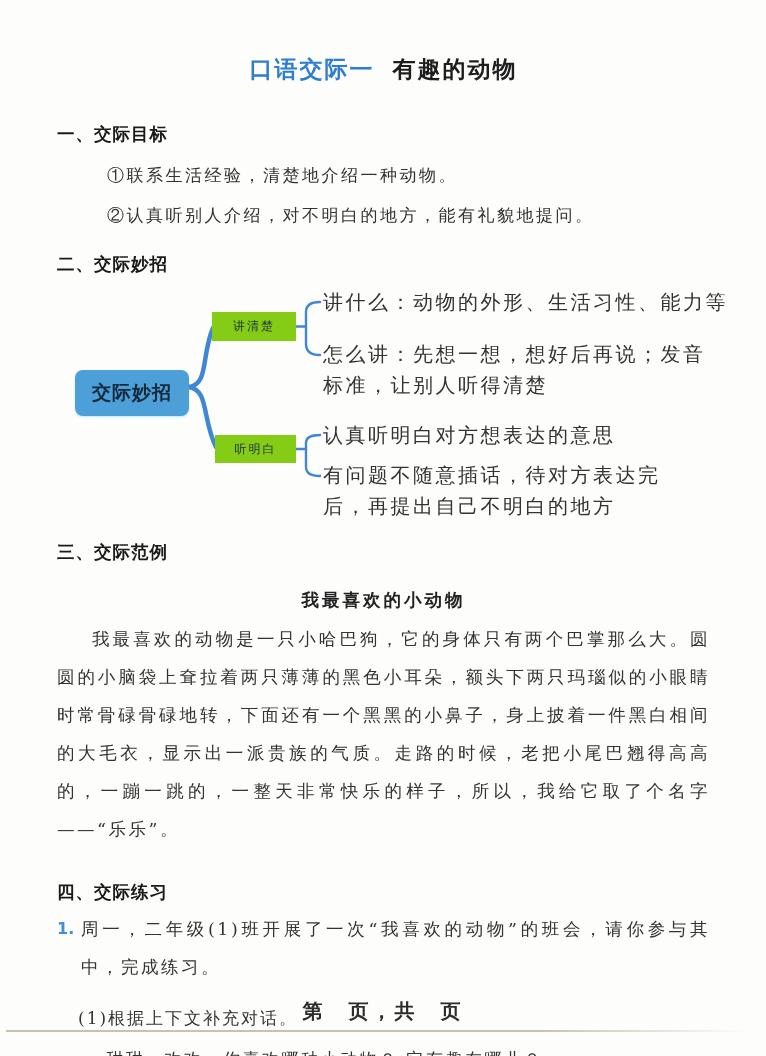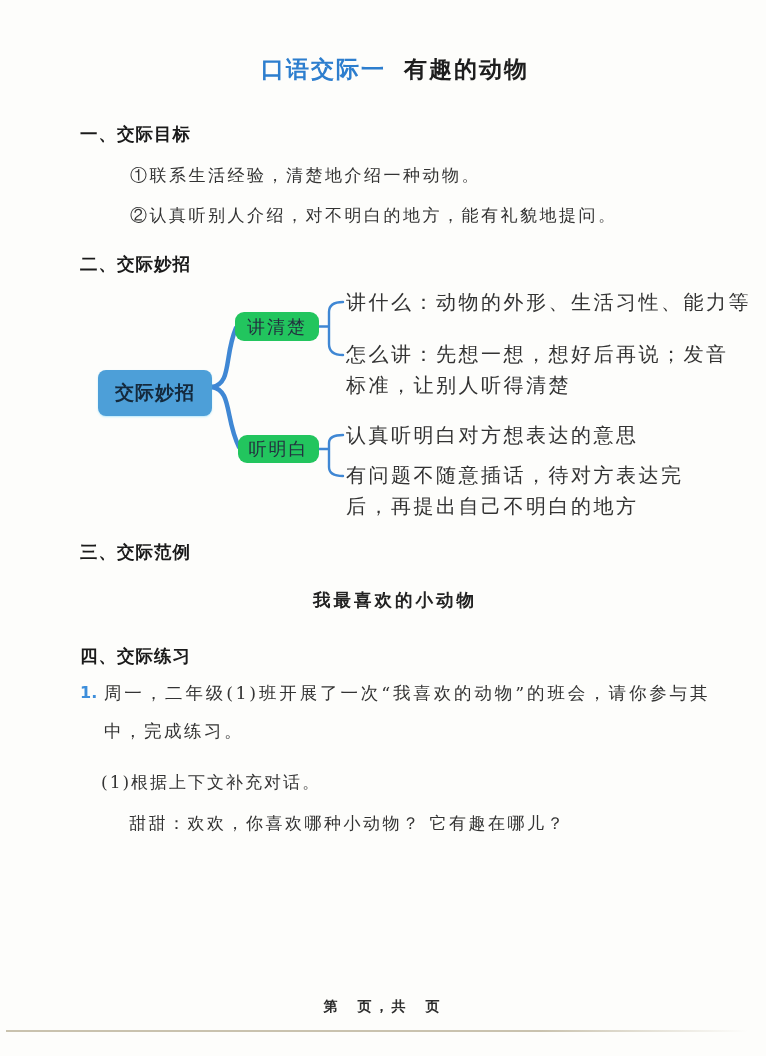--- a/index.html
+++ b/index.html
@@ -7,21 +7,21 @@
     width: 766px; height: 1056px;
     background: #fdfdfb;
     overflow: hidden;
     font-family: "DejaVu Serif", serif;
     color: #2b2b2b;
     position: relative;
   }
   .page {
     box-sizing: border-box;
     width: 766px; height: 1056px;
-    padding: 54px 56px 0 80px;
+    padding: 54px 56px 0 57px;
     position: relative;
   }
   
   .doc-title {
     text-align: center;
     font-family: "DejaVu Sans", "Liberation Sans", sans-serif;
     font-size: 23px; font-weight: 700;
     letter-spacing: 2px;
     line-height: 30px;
     white-space: nowrap;
@@ -56,22 +56,22 @@
     width: 114px; height: 46px;
     background: #4d9fd8; border-radius: 8px;
     font-family: "DejaVu Sans", "Liberation Sans", sans-serif;
     font-size: 19px; font-weight: 700; color: #14293c;
     display: flex; align-items: center; justify-content: center;
     letter-spacing: 1px;
     box-shadow: 0 1px 2px rgba(60,199,255,0.35);
   }
   .node-branch {
     position: absolute;
-    background: #22c55e; border-radius: 9px;
-    font-size: 18px; color: #23313f; letter-spacing: 2px;
+    background: #84cc16; border-radius: 0;
+    font-size: 12px; color: #23313f; letter-spacing: 2px;
     display: flex; align-items: center; justify-content: center;
   }
   .node-b1 { left: 155px; top: 30px;  width: 84px; height: 29px; }
   .node-b2 { left: 158px; top: 153px; width: 81px; height: 28px; }
   .leaf {
     position: absolute; left: 266px;
     font-size: 20px; letter-spacing: 2.5px;
     color: #333; line-height: 31px;
   }
   .leaf-1 { top: 5px;   width: 410px; }
@@ -101,21 +101,21 @@
   }
   .practice-text { font-size: 17.5px; letter-spacing: 2.5px; line-height: 38px; color: #333; text-align: justify; }
   .sub-question { margin: 19px 0 0 21px; font-size: 17px; letter-spacing: 2px; line-height: 26px; color: #333; }
   .dialogue     { margin: 16px 0 0 49px; font-size: 17px; letter-spacing: 2.5px; line-height: 24px; color: #333; }
 
   
   .footer-text {
     position: absolute; left: 0; top: 998px; width: 766px;
     text-align: center;
     font-family: Liberation Serif, serif;
-    font-size: 14px; font-weight: 700; color: #2c2c2c;
+    font-size: 20px; font-weight: 700; color: #2c2c2c;
     letter-spacing: 3px;
   }
   .footer-line {
     position: absolute; left: 6px; top: 1030px;
     width: 742px; height: 2px;
     background: linear-gradient(to right, #c9c2ae 0%, #c9c2ae 72%, rgba(201,194,174,0) 100%);
   }
 </style>
 </head>
 <body>
@@ -143,20 +143,21 @@
     <div class="node-branch node-b1">讲清楚</div>
     <div class="node-branch node-b2">听明白</div>
     <div class="leaf leaf-1">讲什么：动物的外形、生活习性、能力等</div>
     <div class="leaf leaf-2">怎么讲：先想一想，想好后再说；发音标准，让别人听得清楚</div>
     <div class="leaf leaf-3">认真听明白对方想表达的意思</div>
     <div class="leaf leaf-4">有问题不随意插话，待对方表达完后，再提出自己不明白的地方</div>
   </div>
 
   <div class="sec-heading h-example">三、交际范例</div>
   <div class="essay-title">我最喜欢的小动物</div>
+  <div class="essay-body">我最喜欢的动物是一只小哈巴狗，它的身体只有两个巴掌那么大。圆圆的小脑袋上耷拉着两只薄薄的黑色小耳朵，额头下两只玛瑙似的小眼睛时常骨碌骨碌地转，下面还有一个黑黑的小鼻子，身上披着一件黑白相间的大毛衣，显示出一派贵族的气质。走路的时候，老把小尾巴翘得高高的，一蹦一跳的，一整天非常快乐的样子，所以，我给它取了个名字——“乐乐”。</div>
 
   <div class="sec-heading h-practice">四、交际练习</div>
   <div class="practice-item">
     <span class="practice-num">1.</span>
     <span class="practice-text">周一，二年级(1)班开展了一次“我喜欢的动物”的班会，请你参与其中，完成练习。</span>
   </div>
   <div class="sub-question">(1)根据上下文补充对话。</div>
   <div class="dialogue">甜甜：欢欢，你喜欢哪种小动物？ 它有趣在哪儿？</div>
 
 </div>

